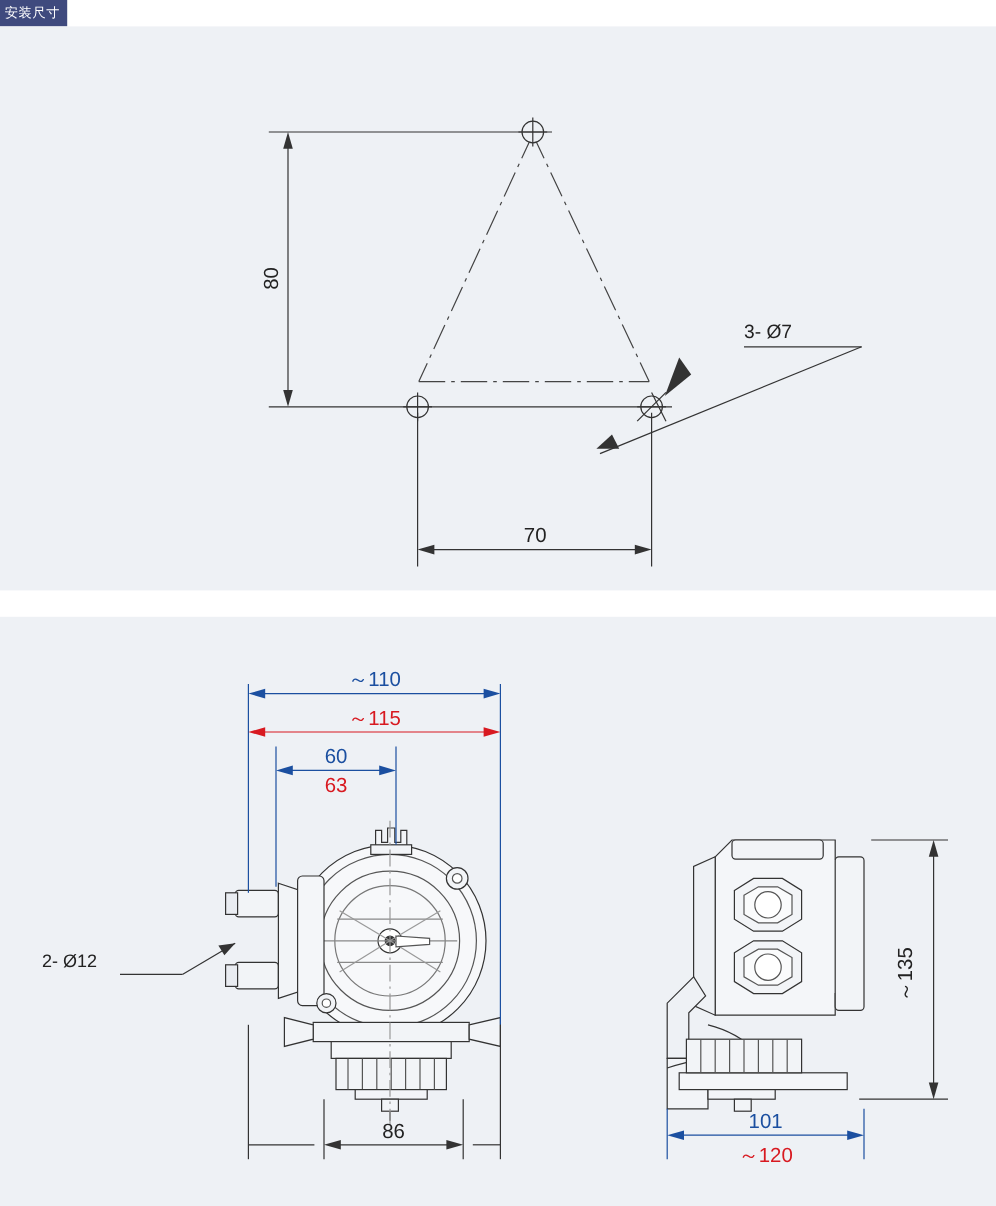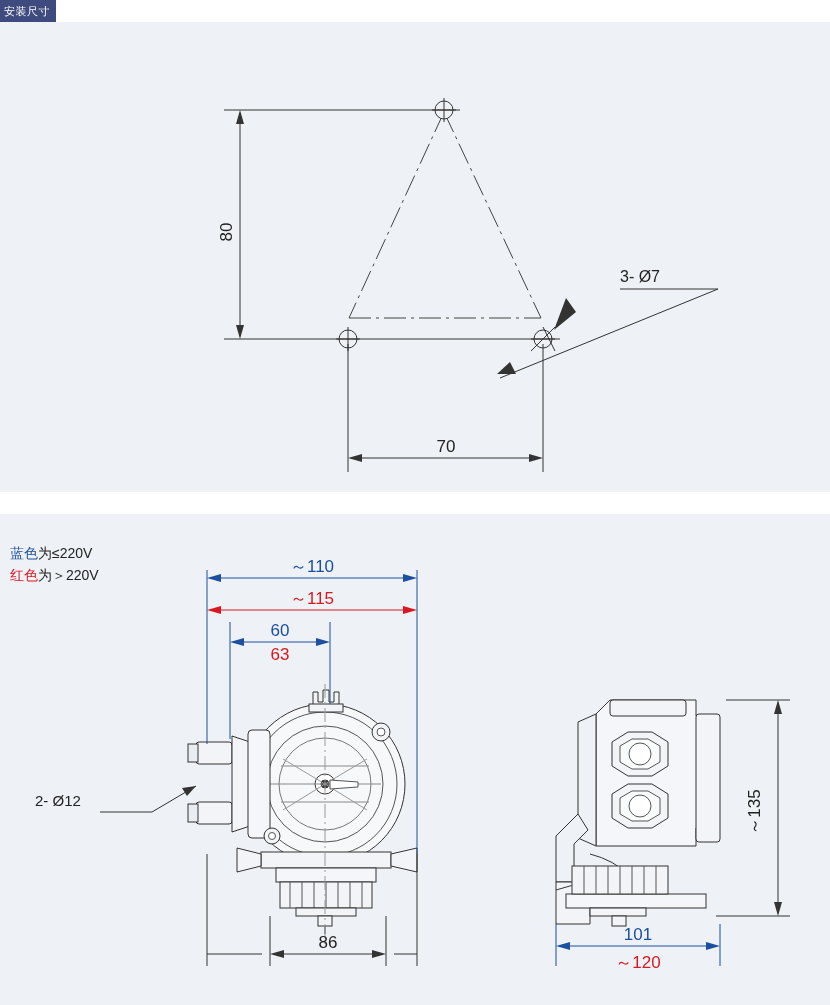--- a/index.html
+++ b/index.html
@@ -146,28 +146,20 @@
 
       <text x="232" y="210" font-size="17" fill="#222" text-anchor="middle" transform="rotate(-90 232 210)">80</text>
       <text x="446" y="430" font-size="17" fill="#222" text-anchor="middle">70</text>
       <text x="620" y="260" font-size="16" fill="#222">3- Ø7</text>
     </svg>
   </div>
 
 
   <div class="panel" id="panel-structure">
 
-    <div class="legend">
-      <div>
-        <span class="blue">蓝色</span><span class="dark">为≤220V</span>
-      </div>
-      <div>
-        <span class="red">红色</span><span class="dark">为＞220V</span>
-      </div>
-    </div>
 
     <svg width="830" height="491" viewBox="0 0 830 491">
       <g stroke="#333" fill="none" stroke-width="1">
 
         <g>
 
           <circle cx="325" cy="270" r="80" stroke="#333" fill="#f7f8fa"></circle>
           <circle cx="325" cy="270" r="72" stroke="#555" fill="none"></circle>
           <circle cx="325" cy="270" r="58" stroke="#555" fill="none"></circle>
           <circle cx="325" cy="270" r="46" stroke="#777" fill="none"></circle>

